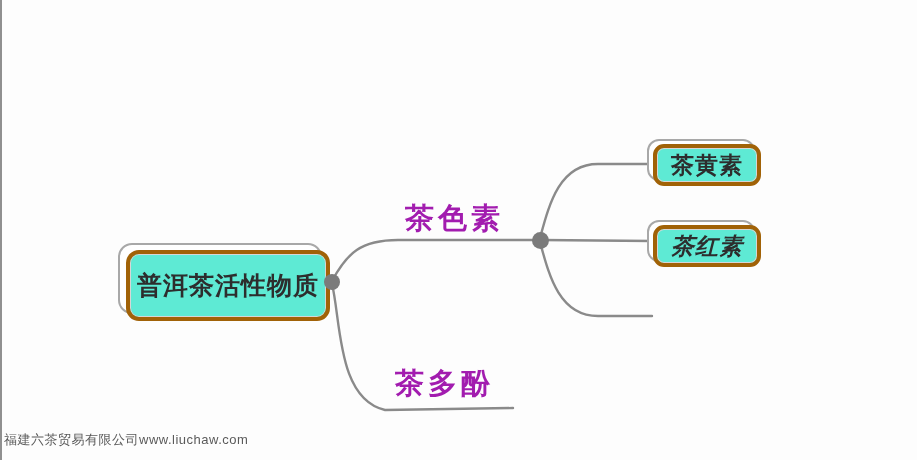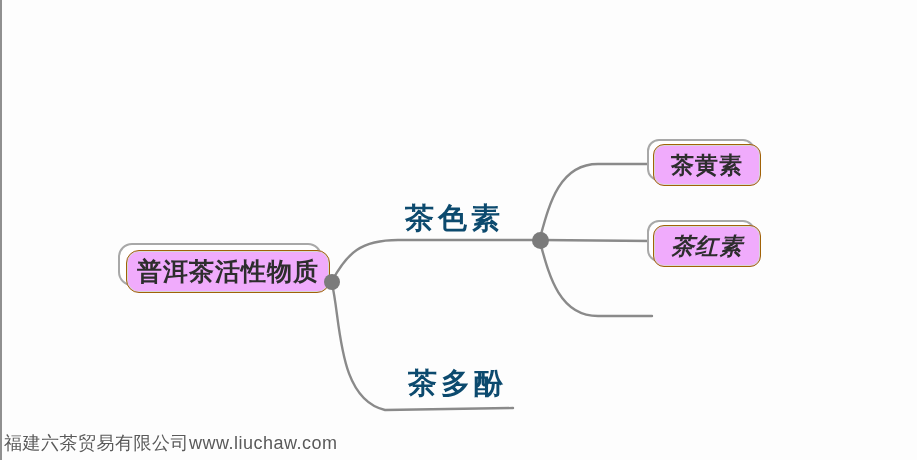--- a/index.html
+++ b/index.html
@@ -22,64 +22,64 @@
   .topic { position: absolute; z-index: 2; }
   .topic-back {
     position: absolute; inset: 0;
     transform: translate(-8px, -7px);
     background: #ffffff;
     border: 2px solid #a8a8a8;
     border-radius: 14px;
   }
   .topic-face {
     position: absolute; inset: 0;
-    background: #f0abfc;
-    border: 1px solid #a16207;
+    background: #5eead4;
+    border: 4px solid #a16207;
     border-radius: 13px;
     display: flex; align-items: center; justify-content: center;
     color: #2d2d2d;
     font-weight: 600;
     box-shadow: inset 0 0 0 1px #d6d6d6;
     cursor: default;
   }
-  .topic-root { left: 126px; top: 250px; width: 204px; height: 43px; font-family: Liberation Serif, serif; }
+  .topic-root { left: 126px; top: 250px; width: 204px; height: 71px; font-family: Liberation Serif, serif; }
   .topic-root .topic-face { font-size: 25px; letter-spacing: 1px; }
   .topic-child { width: 108px; height: 42px; }
   .topic-child .topic-back { border-radius: 12px; transform: translate(-6px, -5px); }
   .topic-child .topic-face { font-size: 23px; border-radius: 11px; letter-spacing: 1px; }
   .topic-child-1 { left: 653px; top: 144px; }
   .topic-child-2 { left: 653px; top: 225px; font-style: italic; }
   .topic-child-3 { left: 653px; top: 298px; }
 
   .branch-label {
     position: absolute; z-index: 2;
-    color: #0c4a6e;
+    color: #a21caf;
     font-size: 29px;
     font-weight: 600;
     letter-spacing: 4px;
     line-height: 32px;
     white-space: nowrap;
     text-align: right;
   }
   .branch-label-1 { left: 405px; top: 202px; }
-  .branch-label-2 { left: 408px; top: 367px; }
+  .branch-label-2 { left: 395px; top: 367px; }
 
   .dot {
     position: absolute; z-index: 3;
     width: 16px; height: 16px;
     border-radius: 50%;
     background: #7b7b7b;
   }
   .dot-root { left: 324px; top: 274px; }
   .dot-junction { left: 532px; top: 232px; width: 17px; height: 17px; }
 
   .watermark {
     position: absolute; z-index: 2;
     left: 4px; top: 431px;
-    font-size: 18px;
+    font-size: 13px;
     color: #5a5a5a;
     text-shadow: 0 0 1px #ffffff, 1px 1px 0 #ffffff;
     letter-spacing: 0.5px;
     white-space: nowrap;
   }
 </style>
 </head>
 <body>
 
 <div class="canvas">

